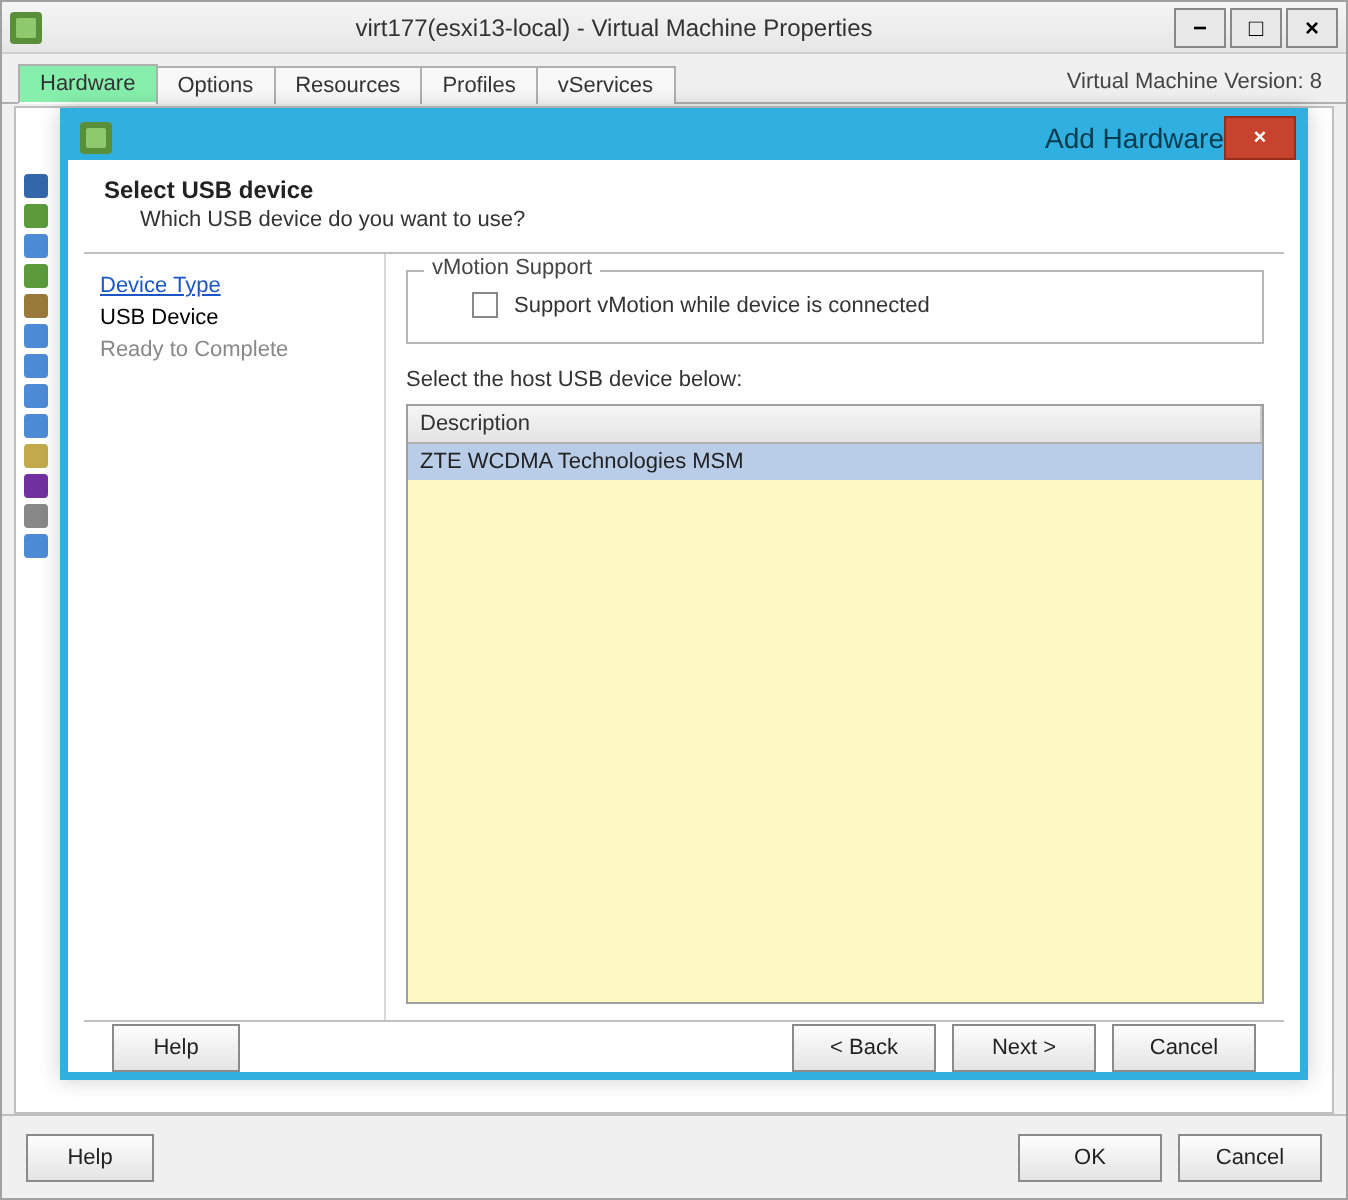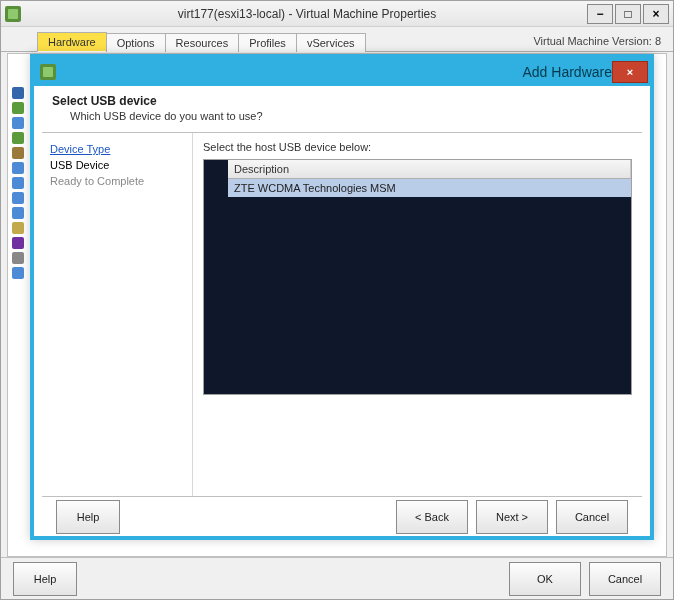--- a/index.html
+++ b/index.html
@@ -70,23 +70,22 @@
     border: 1px solid #b0b0b0;
     border-bottom: none;
     background: #f8f8f8;
     margin-right: -1px;
     font-size: 11px;
     color:#333;
     position:relative;
     top:1px;
   }
   .ptab.active {
-    background: #fde047;
+    background: #86efac;
     border-bottom: 1px solid #fff;
-    margin-left: 28px;
   }
   .version-label {
     margin-left:auto;
     font-size:11px;
     color:#444;
     padding-right:4px;
   }
   .parent-body {
     position:absolute;
     top: 52px; left:6px; right:6px; bottom: 42px;
@@ -100,21 +99,21 @@
   .parent-footer {
     position:absolute;
     left:0; right:0; bottom:0; height:42px;
     display:flex; align-items:center;
     padding: 0 12px;
     background:#f0f0f0;
     border-top:1px solid #c0c0c0;
   }
   .btn {
     min-width: 72px;
-    height: 34px;
+    height: 24px;
     border: 1px solid #8a8a8a;
     background: linear-gradient(#fdfdfd,#e4e4e4);
     font-size:11px;
     color:#222;
     cursor:default;
     padding: 0 12px;
   }
   .btn.help { min-width: 64px;}
   .spacer { flex:1;}
   .parent-footer .btn + .btn { margin-left:8px;}
@@ -203,24 +202,23 @@
   .chk {
     width:13px;height:13px;
     border:1px solid #888;
     background:#fff;
     margin-right:8px;
     margin-left: 20px;
   }
   .list-label { font-size:11px; color:#333; margin-bottom:6px;}
   .dev-table {
     border:1px solid #a0a0a0;
-    height:236px;
-    background:#0f172a;
+    height:300px;
+    background:#fef9c3;
     overflow:hidden;
-    padding-left:24px;
   }
   .dev-head { display:flex; background:linear-gradient(#f6f6f6,#e4e4e4); border-bottom:1px solid #b0b0b0;}
   .dev-head .cell {
     font-size:11px; color:#333; padding:3px 6px;
     border-right:1px solid #c8c8c8;
   }
   .col-desc { flex:1.3;}
   .col-conn { flex:1;}
   .dev-row { display:flex; background:#b9cde8;align-items:center;}
   .dev-row .cell { font-size:11px; padding:3px 6px; color:#222;}
@@ -295,20 +293,27 @@
   </div>
 
   <div class="modal-content">
     <div class="wizard-nav">
       <span class="nav-link">Device Type</span>
       <span class="nav-current">USB Device</span>
       <span class="nav-future">Ready to Complete</span>
     </div>
 
     <div class="wizard-main">
+      <div class="groupbox">
+        <div class="group-legend">vMotion Support</div>
+        <div class="chk-row">
+          <div class="chk"></div>
+          <span>Support vMotion while device is connected</span>
+        </div>
+      </div>
 
       <div class="list-label">Select the host USB device below:</div>
 
       <div class="dev-table">
         <div class="dev-head">
           <div class="cell col-desc">Description</div>
         </div>
         <div class="dev-row">
           <div class="cell col-desc">ZTE WCDMA Technologies MSM</div>
         </div>

